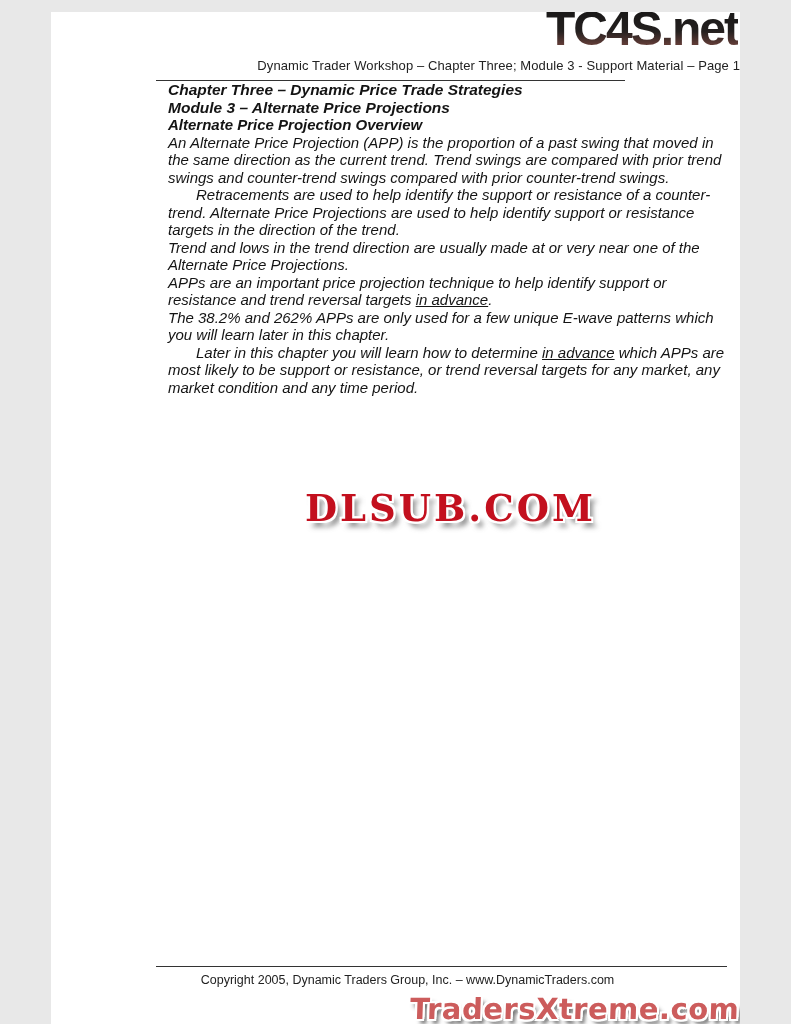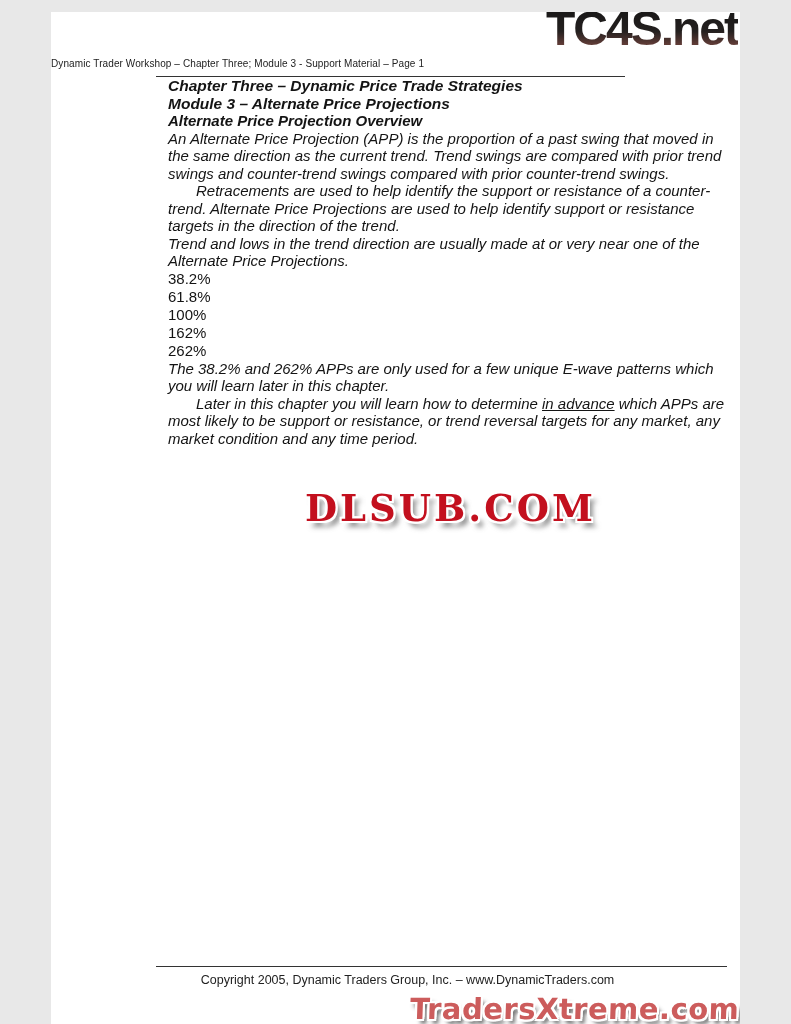--- a/index.html
+++ b/index.html
@@ -4,21 +4,21 @@
 <style>
   html,body { margin:0; padding:0; background:#e8e8e8; }
   .page {
     position:relative; width:689px; height:1024px; margin:12px auto;
     background:#ffffff; overflow:hidden;
     font-family:"Liberation Sans", sans-serif; color:#111;
   }
 
   
   .header-title {
-    padding-top:46px; text-align:left; font-size:10px; color:#222;
+    padding-top:46px; text-align:right; font-size:13px; color:#222;
     letter-spacing:0.1px;
   }
   .header-rule {
     margin:7px 115px 0 105px; border:0; border-top:1.6px solid #333; height:0;
   }
 
   
   .content {
     margin-left:117px; width:558px; font-size:15px; line-height:17.5px; color:#141414;
   }
@@ -90,28 +90,22 @@
   <hr class="header-rule">
 
   <div class="content">
     <p class="h h-chapter">Chapter Three – Dynamic Price Trade Strategies</p>
     <p class="h h-module">Module 3 – Alternate Price Projections</p>
 
     <p class="h h-overview">Alternate Price Projection Overview</p>
     <p class="p1">An Alternate Price Projection (APP) is the proportion of a past swing that moved in the same direction as the current trend.  Trend swings are compared with prior trend swings and counter-trend swings compared with prior counter-trend swings.</p>
     <p class="p2 indent">Retracements are used to help identify the support or resistance of a counter-trend. Alternate Price Projections are used to help identify support or resistance targets in the direction of the trend.</p>
     <p class="p3">Trend and lows in the trend direction are usually made at or very near one of the Alternate Price Projections.</p>
+    <p class="p4"><span>APPs are an important price projection technique to help identify support or resistance and trend reversal targets </span><span class="u">in advance</span><span>.</span></p>
 
-    <div>
-      <div class="ratio-line">38.2%</div>
-      <div class="ratio-line">61.8%</div>
-      <div class="ratio-line">100%</div>
-      <div class="ratio-line">162%</div>
-      <div class="ratio-line">262%</div>
-    </div>
 
     <p class="p5">The 38.2% and  262% APPs are only used for a few unique E-wave patterns which you will learn later in this chapter.</p>
     <p class="p6 indent"><span>Later in this chapter you will learn how to determine </span><span class="u">in advance</span><span> which APPs are most likely to be support or resistance, or trend reversal targets for any market, any market condition and any time period.</span></p>
   </div>
 
   <div class="wm-dlsub">DLSUB.COM</div>
 
   <hr class="footer-rule">
   <div class="footer-text">Copyright 2005, Dynamic Traders Group, Inc. – www.DynamicTraders.com</div>
 

